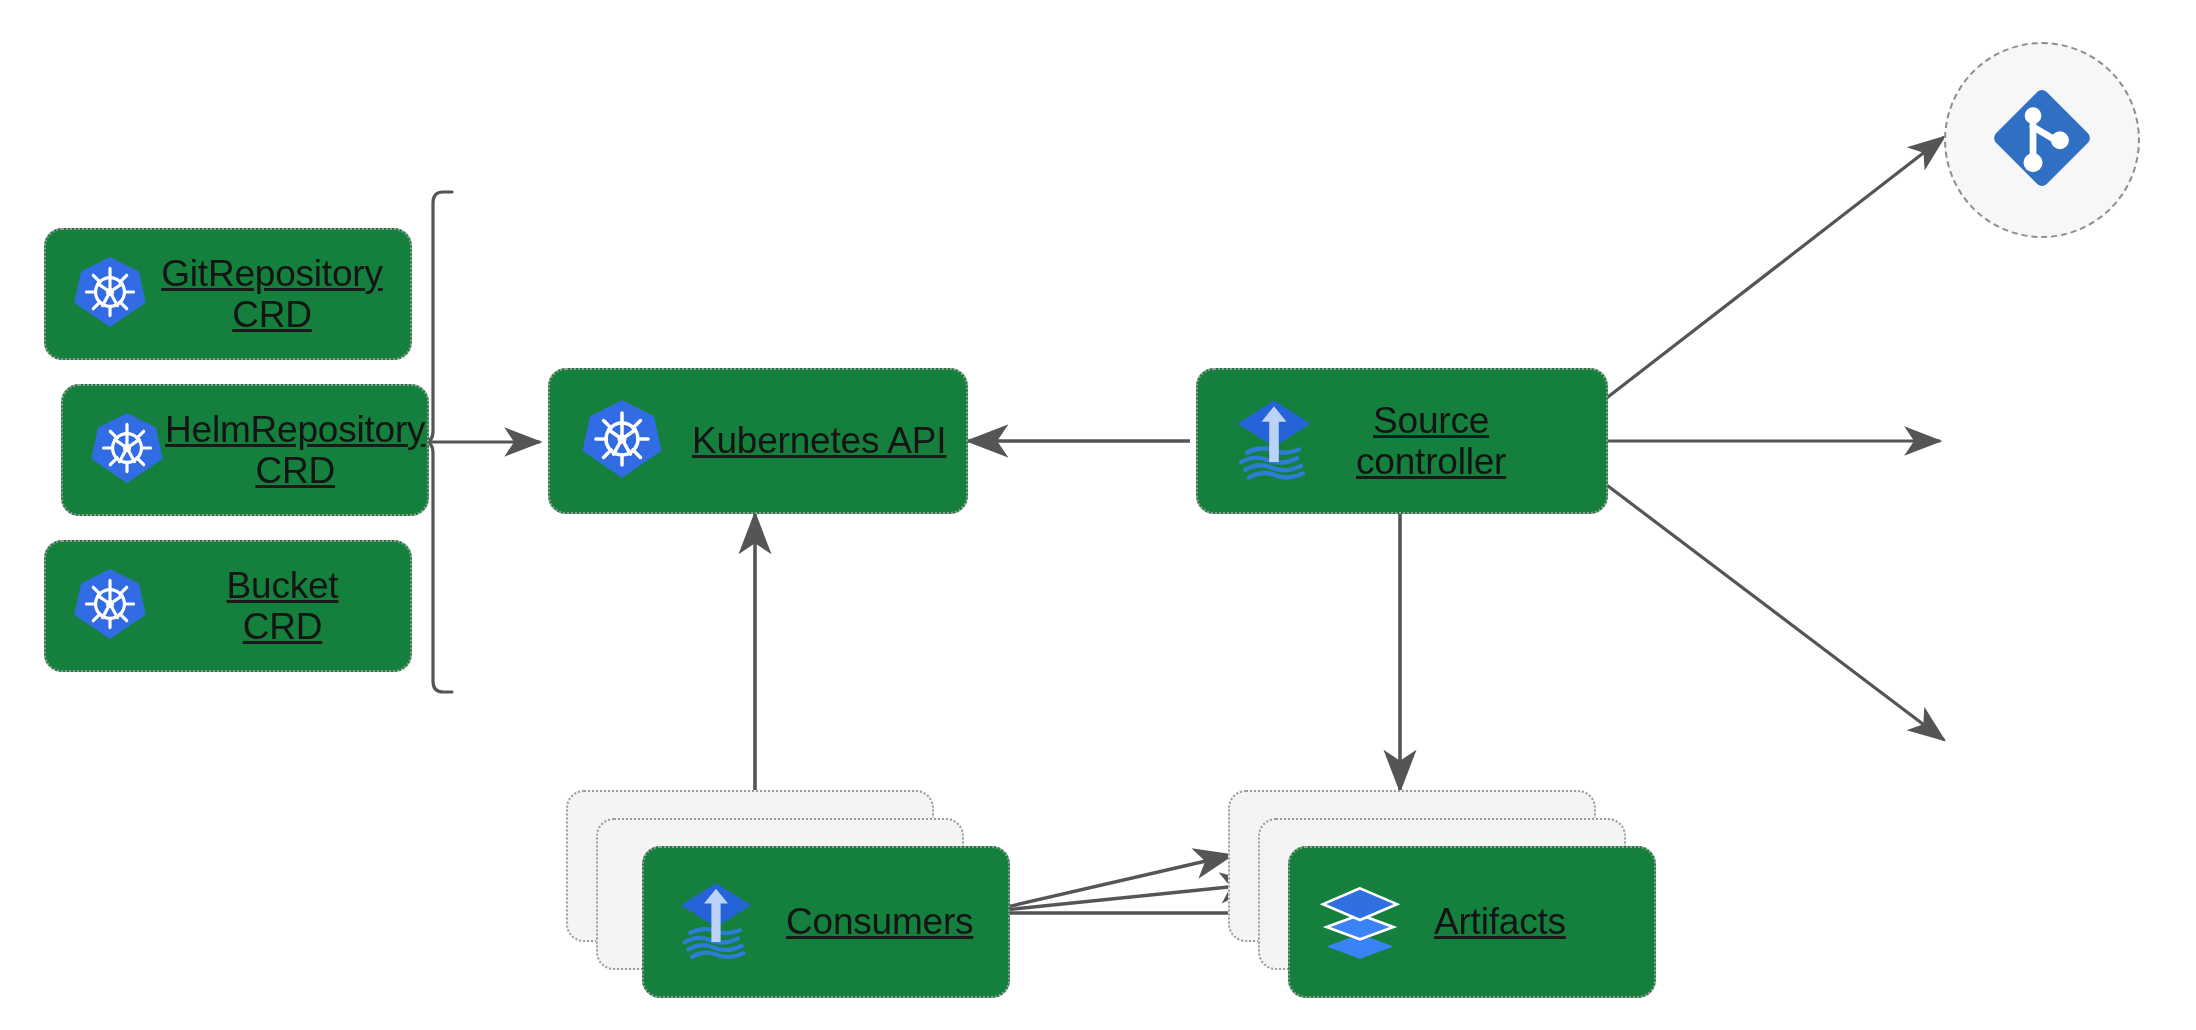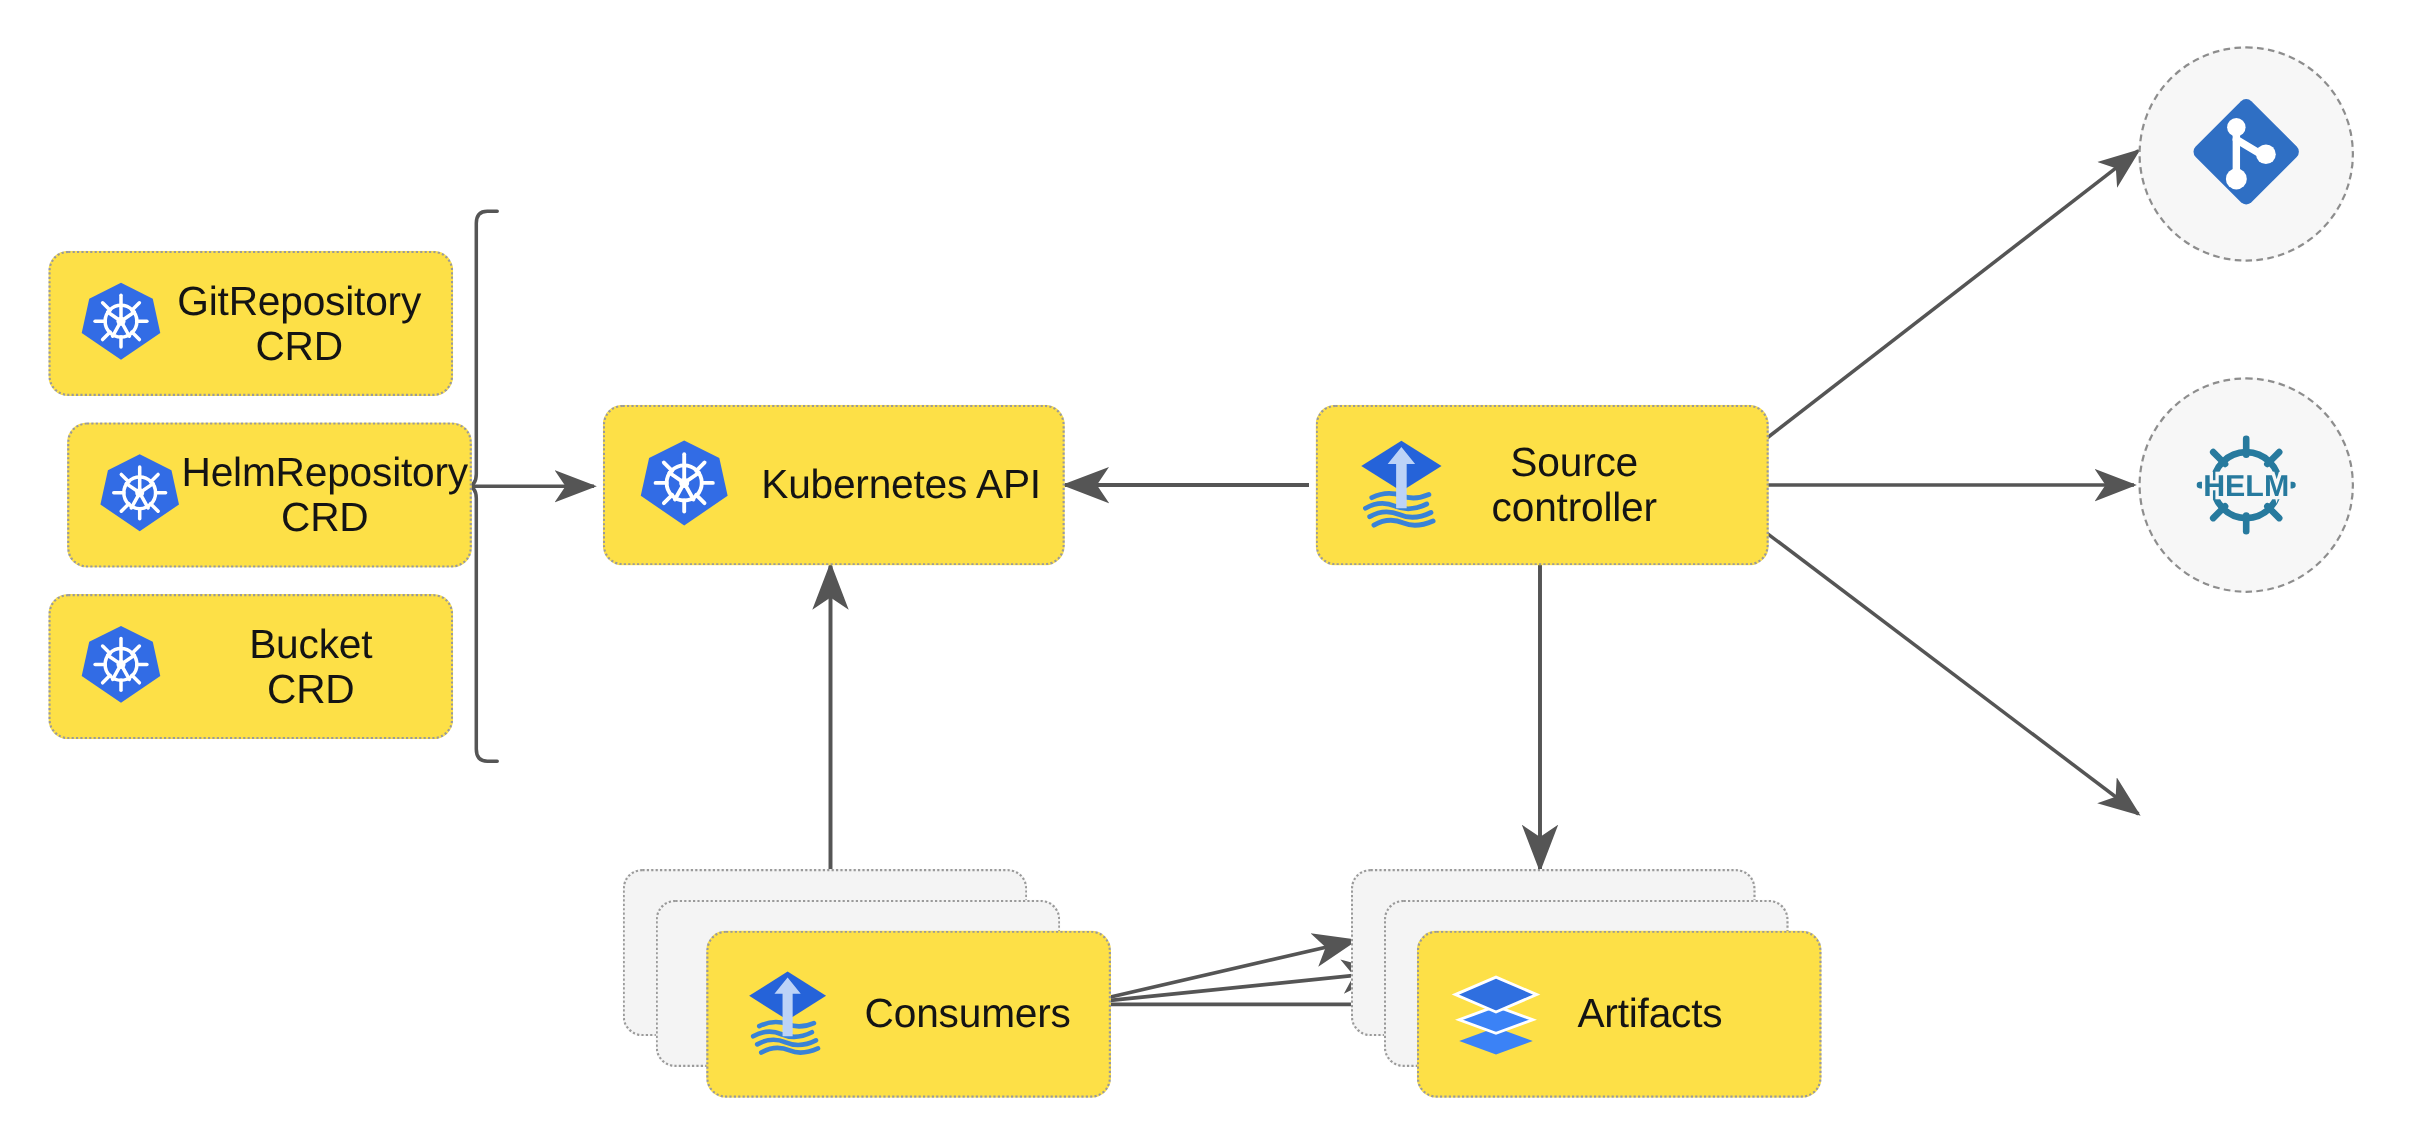--- a/index.html
+++ b/index.html
@@ -9,26 +9,27 @@
     color:#1a1a1a;
     overflow:hidden;
     position:relative;
   }
   #stage{position:absolute;left:0;top:0;width:2196px;height:1030px;}
 
   
   .node{
     position:absolute;
     box-sizing:border-box;
-    background:#fde047;
+    background:#15803d;
     border:2px dotted #9a9a9a;
     border-radius:18px;
     display:flex;
     align-items:center;
     z-index:5;
+    text-decoration:underline;
   }
   .node .label{
     font-size:37px;
     line-height:1.12;
     color:#141414;
     letter-spacing:-0.2px;
     white-space:pre-line;
   }
   .crd-node{padding-left:26px;}
   .crd-node .label{
@@ -269,33 +270,15 @@
           <line x1="42" y1="28" x2="42" y2="72"></line>
           <path d="M42,40 L62,52"></path>
         </g>
         <circle cx="42" cy="30" r="7.5" fill="#ffffff"></circle>
         <circle cx="42" cy="72" r="8.5" fill="#ffffff"></circle>
         <circle cx="66" cy="52" r="8" fill="#ffffff"></circle>
       </svg>
     </span>
   </div>
 
-  <div class="circle" style="left:1944px;top:343px;">
-    <span class="icon" style="position:relative;width:120px;height:120px;">
-      <svg width="120" height="120" viewBox="0 0 100 100" style="position:absolute;left:0;top:0;">
-        <g stroke="#277a9e" stroke-width="5" fill="none" stroke-linecap="round">
-          <circle cx="50" cy="50" r="25"></circle>
-          <line x1="50" y1="15" x2="50" y2="27"></line>
-          <line x1="50" y1="73" x2="50" y2="85"></line>
-          <line x1="15" y1="50" x2="27" y2="50"></line>
-          <line x1="73" y1="50" x2="85" y2="50"></line>
-          <line x1="25" y1="25" x2="34" y2="34"></line>
-          <line x1="66" y1="66" x2="75" y2="75"></line>
-          <line x1="75" y1="25" x2="66" y2="34"></line>
-          <line x1="34" y1="66" x2="25" y2="75"></line>
-        </g>
-        <text x="50" y="50" text-anchor="middle" dominant-baseline="central" font-family="'Liberation Sans', sans-serif" font-size="23" font-weight="bold" fill="#277a9e" stroke="#f7f7f7" stroke-width="5" paint-order="stroke">HELM</text>
-      </svg>
-    </span>
-  </div>
 
 
 </div>
 
 </body></html>

